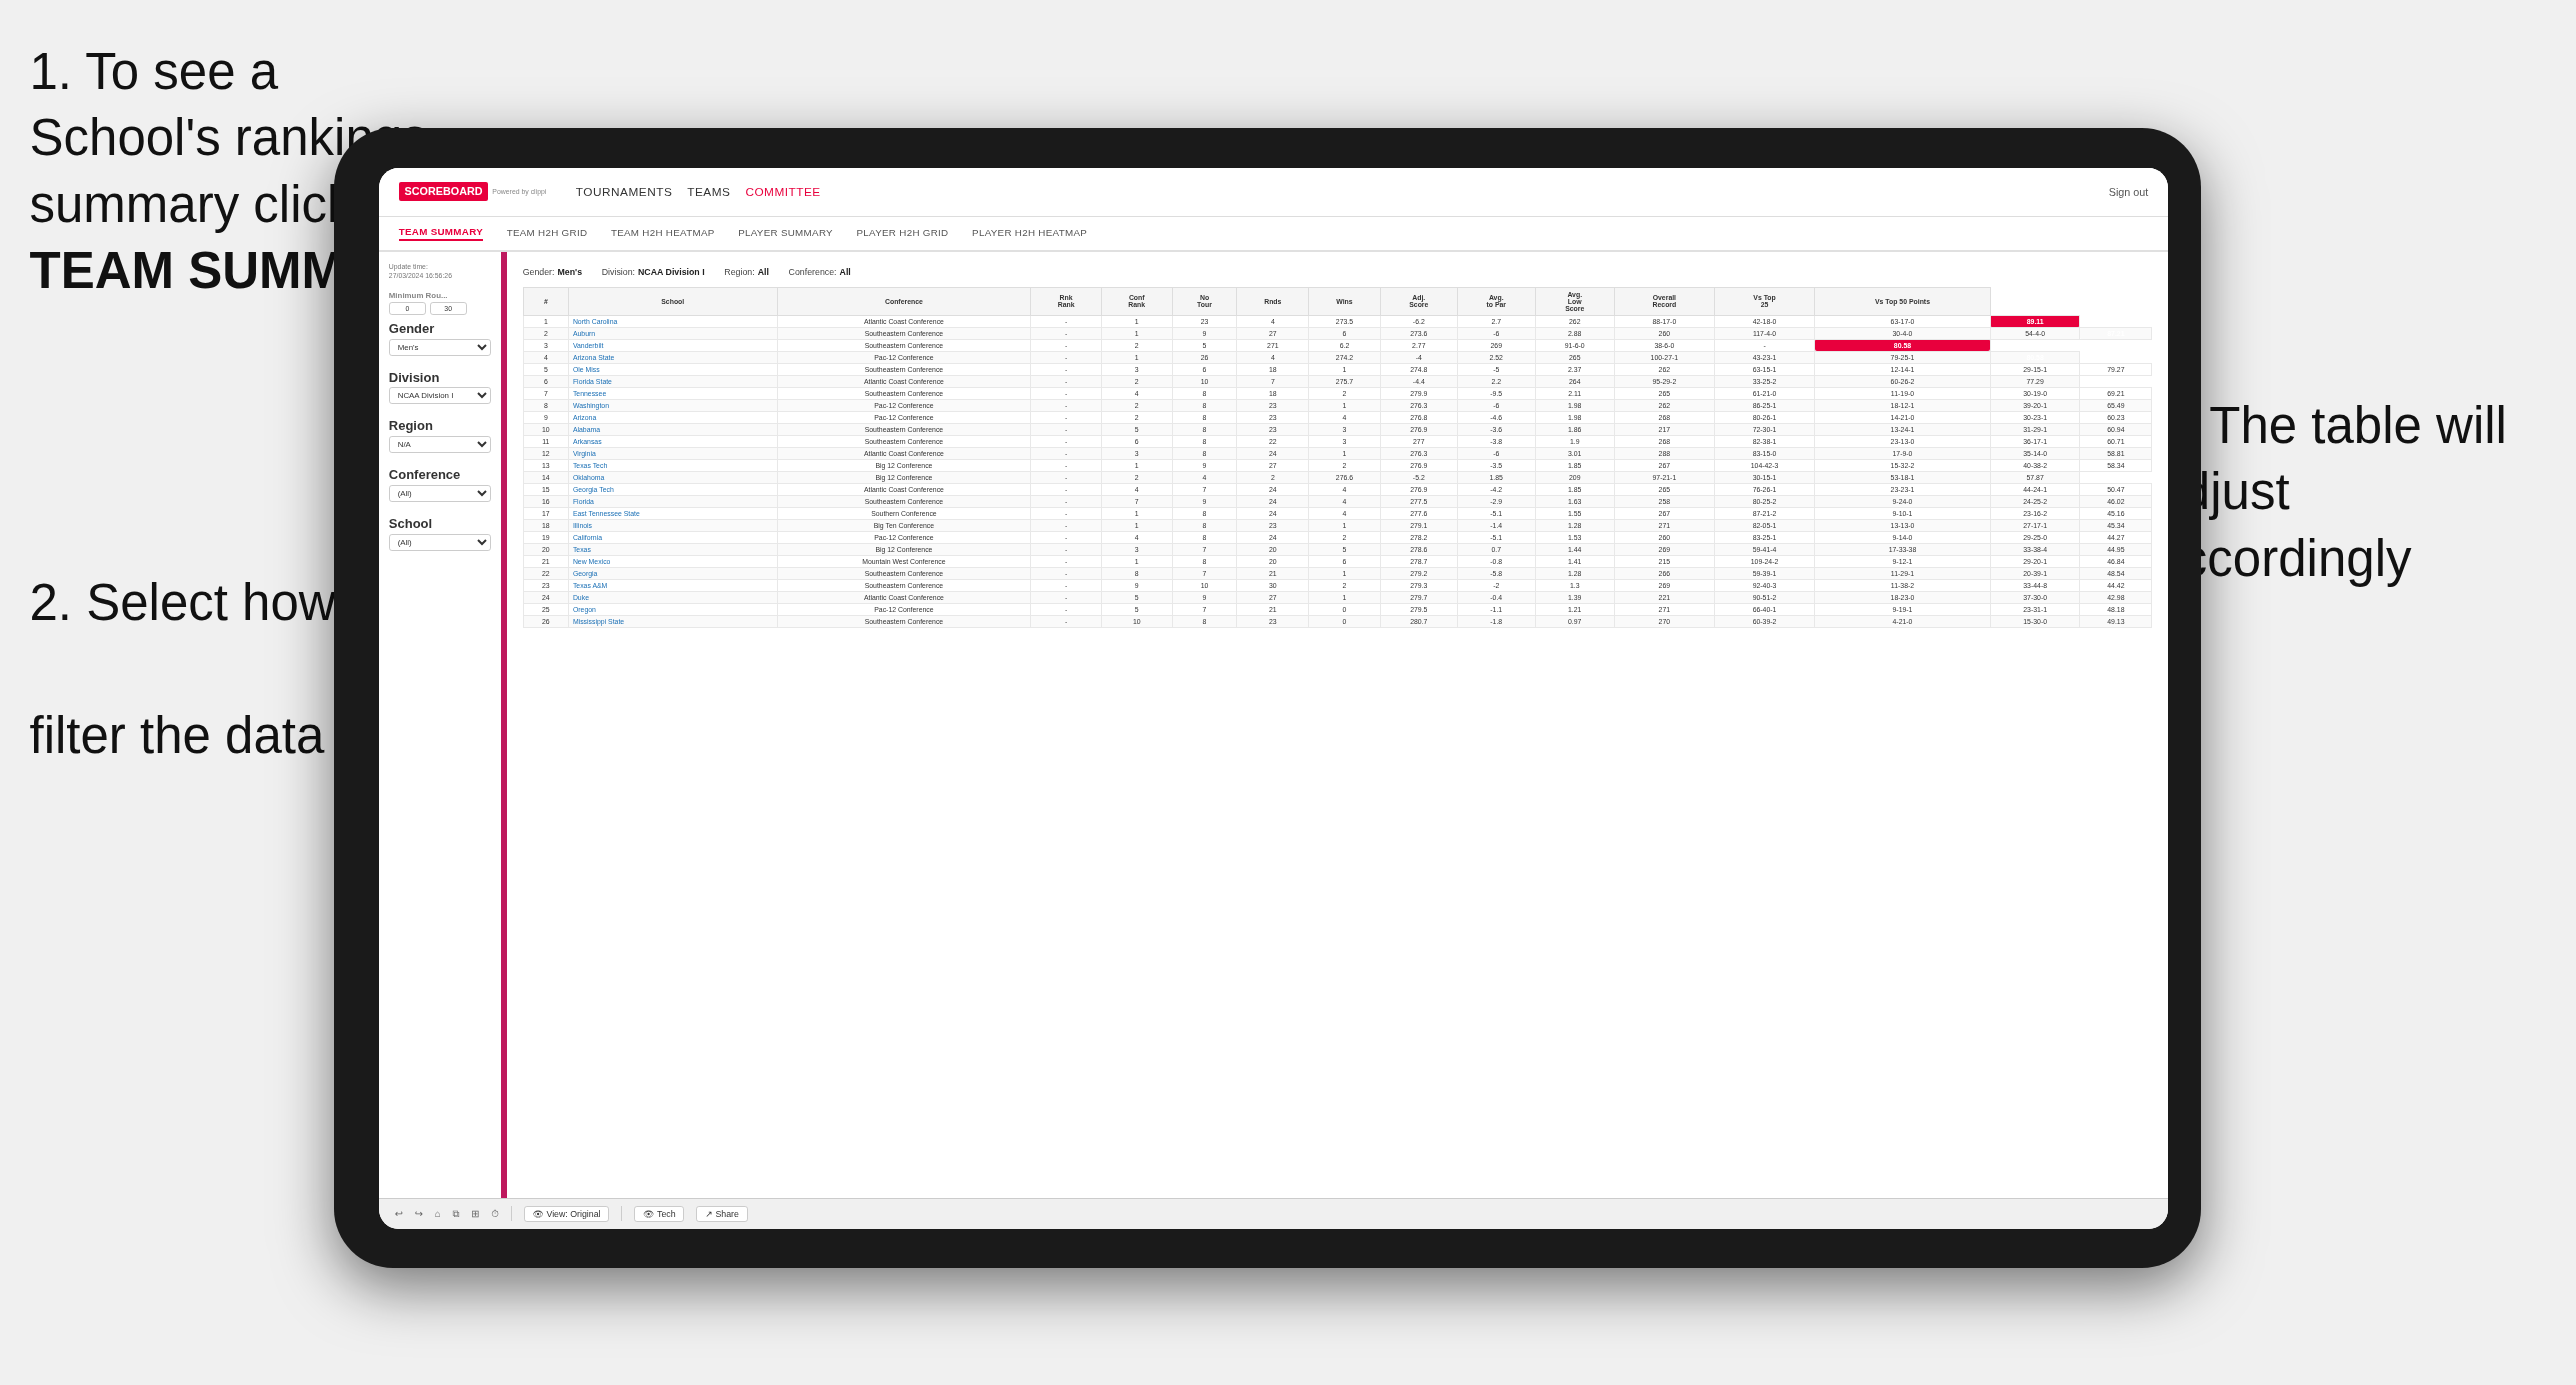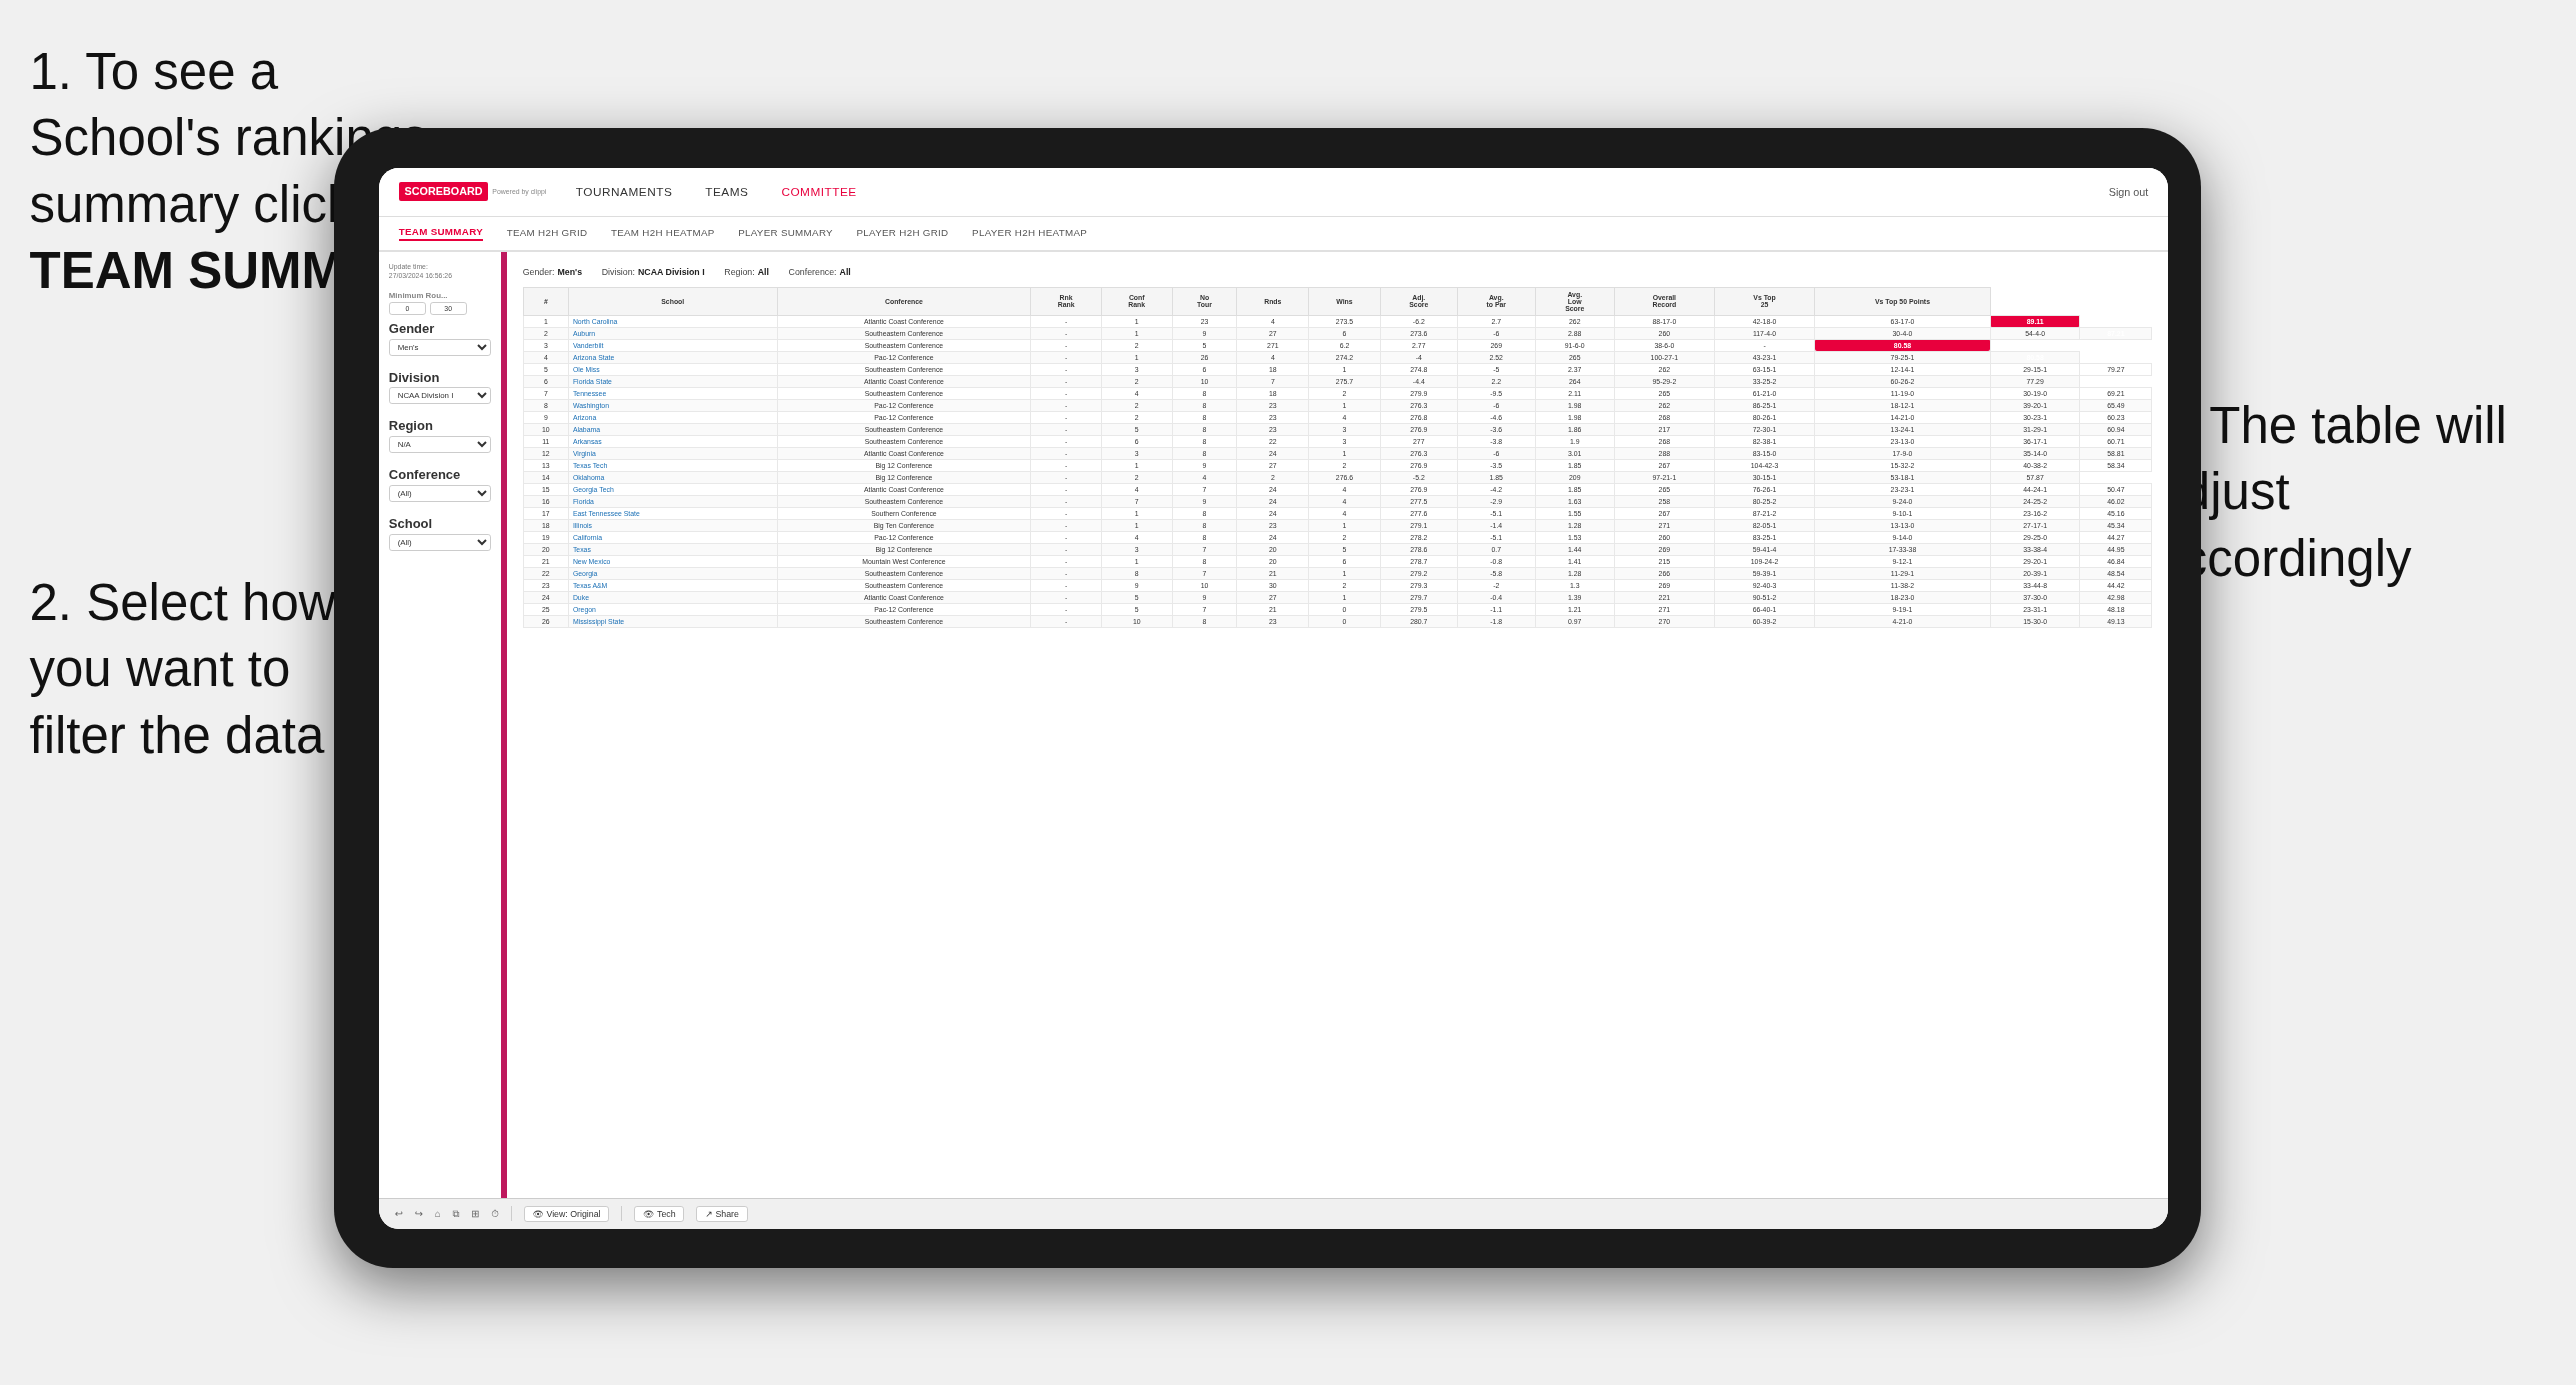--- a/index.html
+++ b/index.html
@@ -94,21 +94,21 @@
       line-height: 1.1;
       border-radius: 2px;
     }
     .logo-sub {
       font-size: 6.9px;
       color: #888;
       margin-left: 3.9px;
     }
     .nav-links {
       display: flex;
-      gap: 33px;
+      gap: 15px;
       flex: 1;
     }
     .nav-link {
       font-size: 11.8px;
       color: #333;
       text-decoration: none;
       font-weight: 500;
       letter-spacing: 0.5px;
     }
     .nav-link.active {
@@ -336,21 +336,21 @@
 </head>
 <body>
 
 <div class="instruction-1">
   <span>1. To see a School's rankings summary click</span><br>
   <strong>TEAM SUMMARY</strong>
 </div>
 
 <div class="instruction-2">
   <span>2. Select how</span><br>
-  <span>you want to</span><br>
+  <br>
   <span>filter the data</span>
 </div>
 
 <div class="instruction-3">
   <span>3. The table will</span><br>
   <span>adjust accordingly</span>
 </div>
 
 <svg class="arrow-1" width="256" height="177" viewBox="0 0 260 180">
   <defs>

